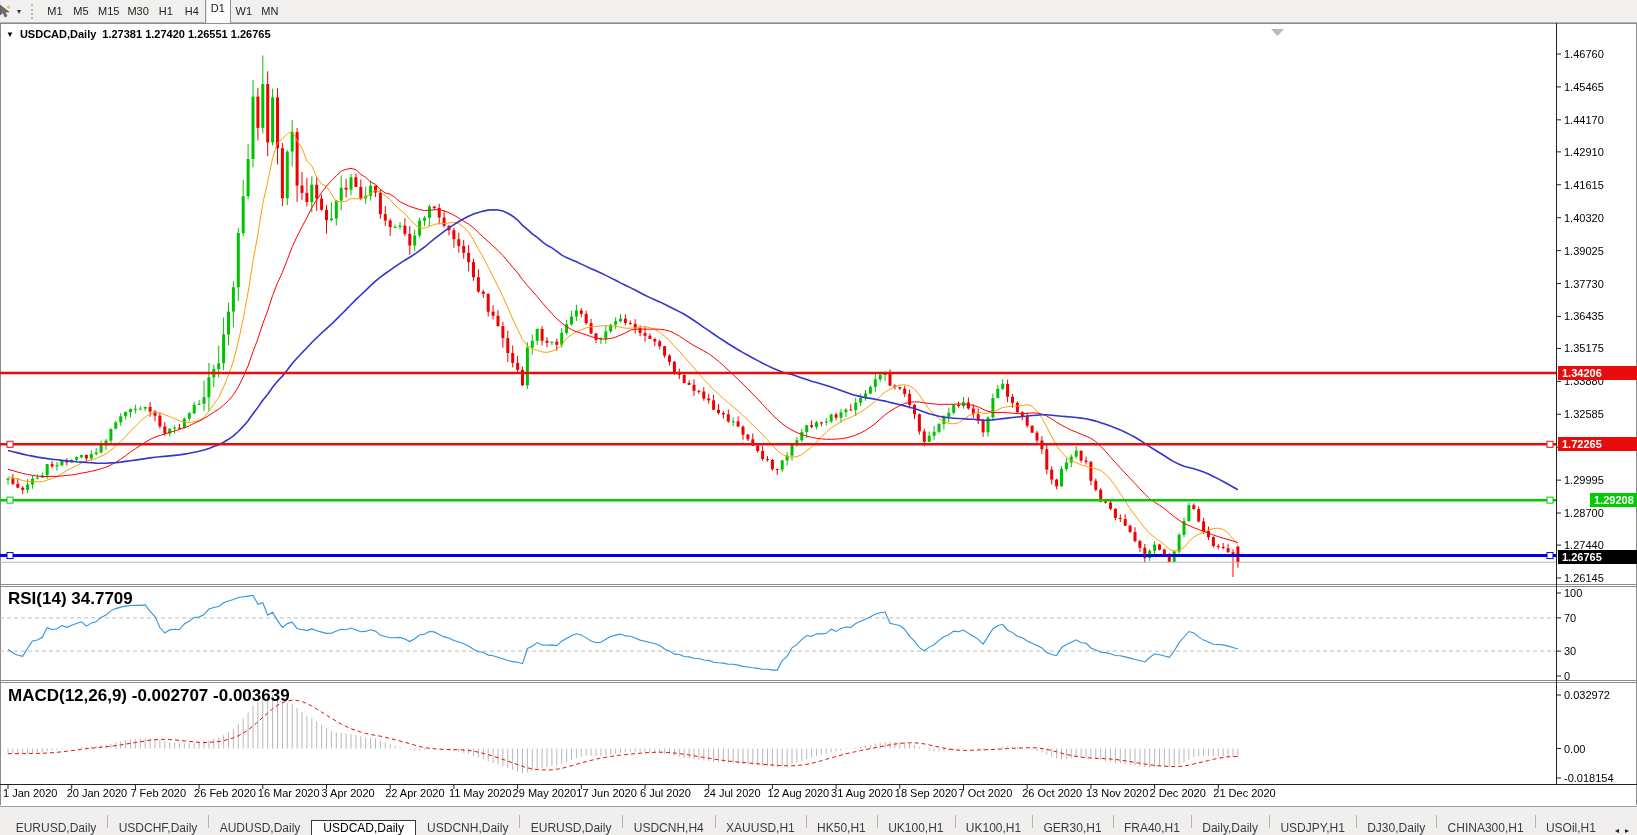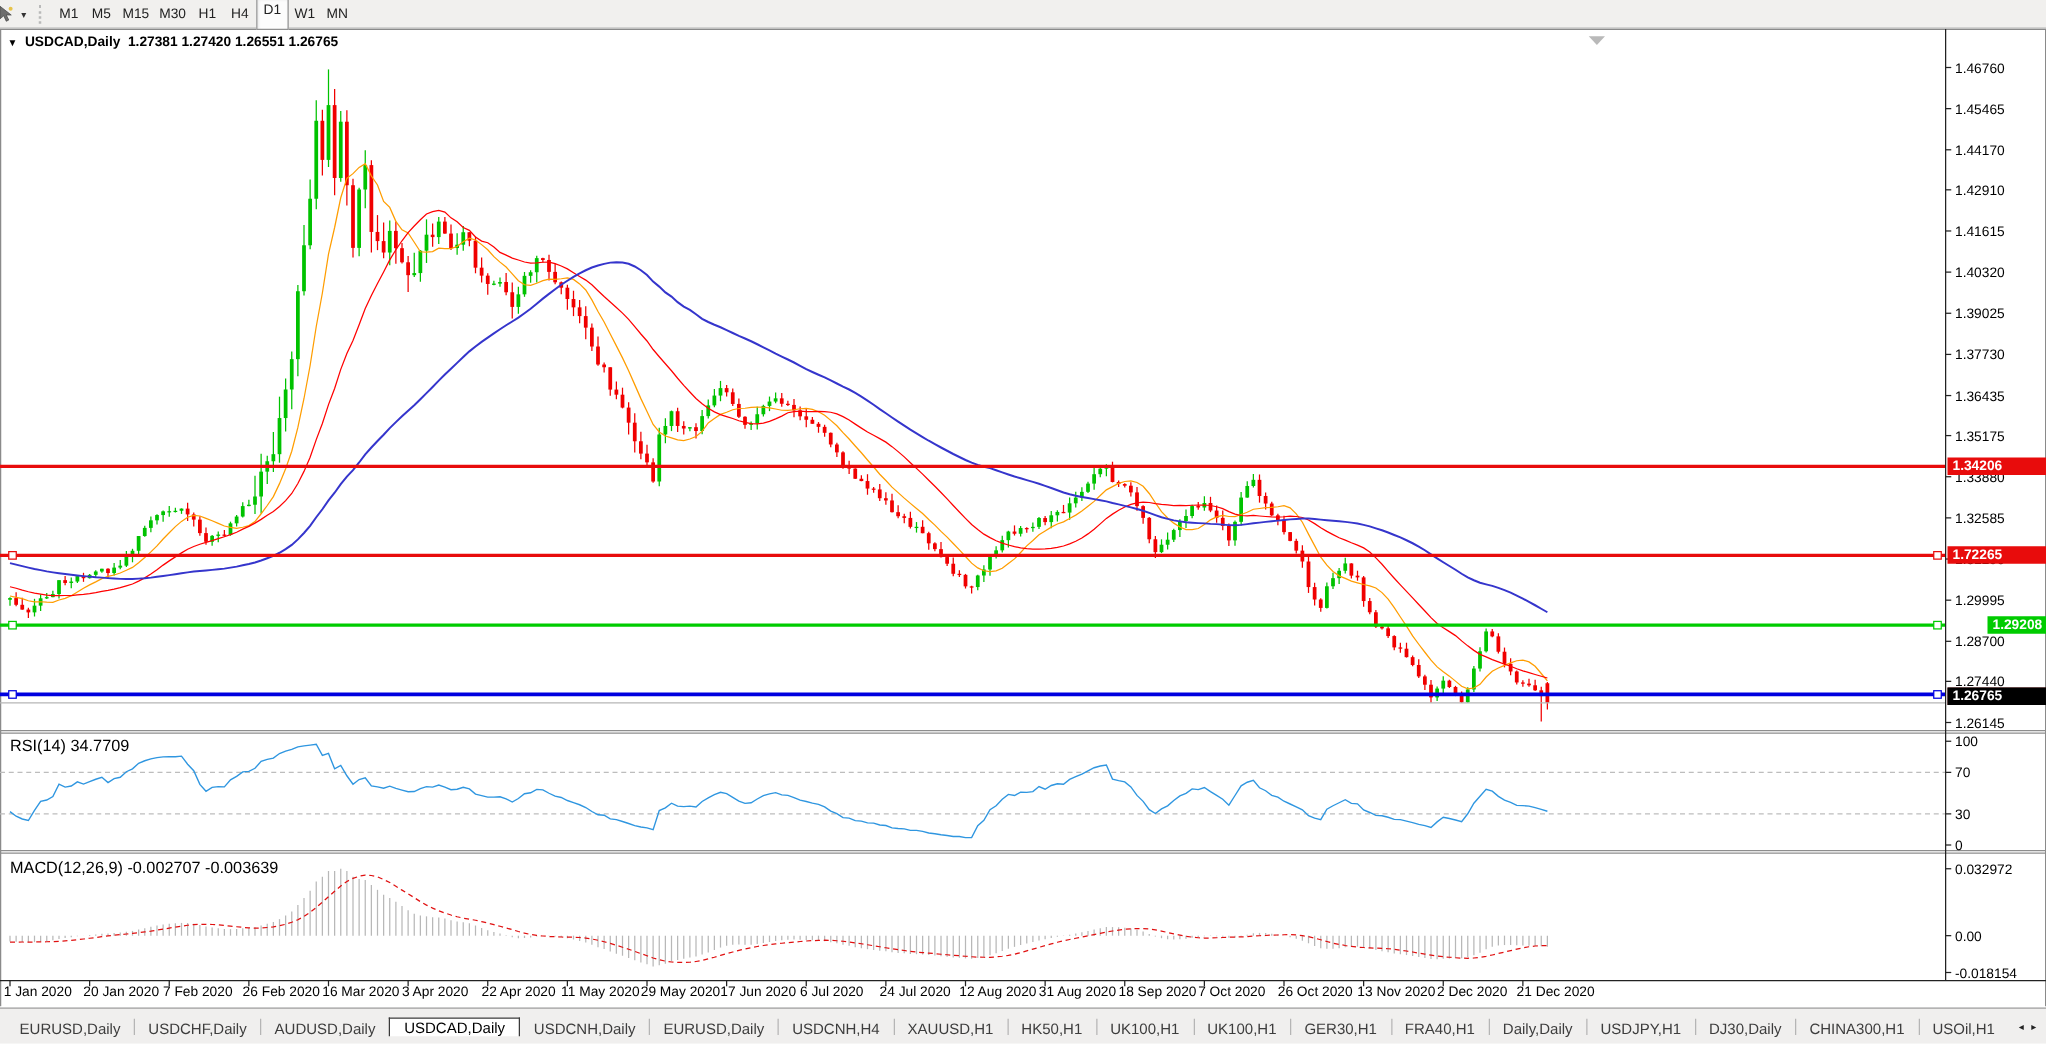--- a/index.html
+++ b/index.html
@@ -14,25 +14,25 @@
 .tf-btn{min-width:26px;padding:0 4px;height:19px;line-height:19px;text-align:center;font-size:11px;color:#222;cursor:pointer}
 .tf-btn.active{background:#fcfcfc;border:1px solid #909090;box-shadow:inset 1px 1px 2px #e8e8e8;height:26px;line-height:18px}
 .chart-window{position:absolute;left:0;top:23px;width:1637px;height:782px;background:#fff;border:1px solid #8a8a8a;border-bottom:none;z-index:0}
 #chart-svg{position:absolute;left:0;top:0;width:1637px;height:835px;z-index:1}
 .hotzone{position:absolute;z-index:2;background:transparent}
 .hz-plot{left:0;top:24px;width:1556px;height:560px;cursor:crosshair}
 .hz-paxis{left:1557px;top:24px;width:80px;height:760px;cursor:ns-resize}
 .hz-daxis{left:0;top:785px;width:1556px;height:18px;cursor:ew-resize}
 .chart-title{position:absolute;left:6px;top:28px;font-size:11px;font-weight:bold;color:#000;z-index:3;display:flex;align-items:center;gap:6px}
 .menu-tri{font-size:8px;cursor:pointer}
-.panel-label{position:absolute;left:8px;font-size:13px;font-weight:normal;color:#000;z-index:3}
+.panel-label{position:absolute;left:8px;font-size:17px;font-weight:bold;color:#000;z-index:3}
 .rsi-label{top:589px}
 .macd-label{top:686px}
 .badge{position:absolute;left:1558px;width:90px;height:14px;color:#fff;font-size:11px;font-weight:bold;line-height:14px;padding-left:4px;z-index:3}
-.tabbar{position:absolute;left:0;top:806px;width:1637px;height:29px;background:#f0efee;border-top:1px solid #a0a0a0;display:flex;align-items:center;z-index:4;white-space:nowrap;overflow:hidden}
+.tabbar{position:absolute;left:0;top:806px;width:1637px;height:29px;background:#f0efee;border-top:1px solid #a0a0a0;display:flex;align-items:flex-end;z-index:4;white-space:nowrap;overflow:hidden}
 .tab{display:flex;align-items:center;padding:0 11px;font-size:12px;color:#3d3d3d;cursor:pointer;margin-top:3px}
 .tab.active{background:#fff;border:1px solid #3a3a3a;border-bottom:none;margin-top:1px;color:#000}
 .tabsep{width:1px;height:13px;background:#b5b5b5;align-self:center}
 .tab-spacer{width:14px}
 .tab-arrows{margin-left:auto;display:flex;align-items:center;gap:6px;padding:0 8px;color:#222;font-size:8px}
 .tab-arrow{cursor:pointer}
 </style>
 </head>
 <body>
 

